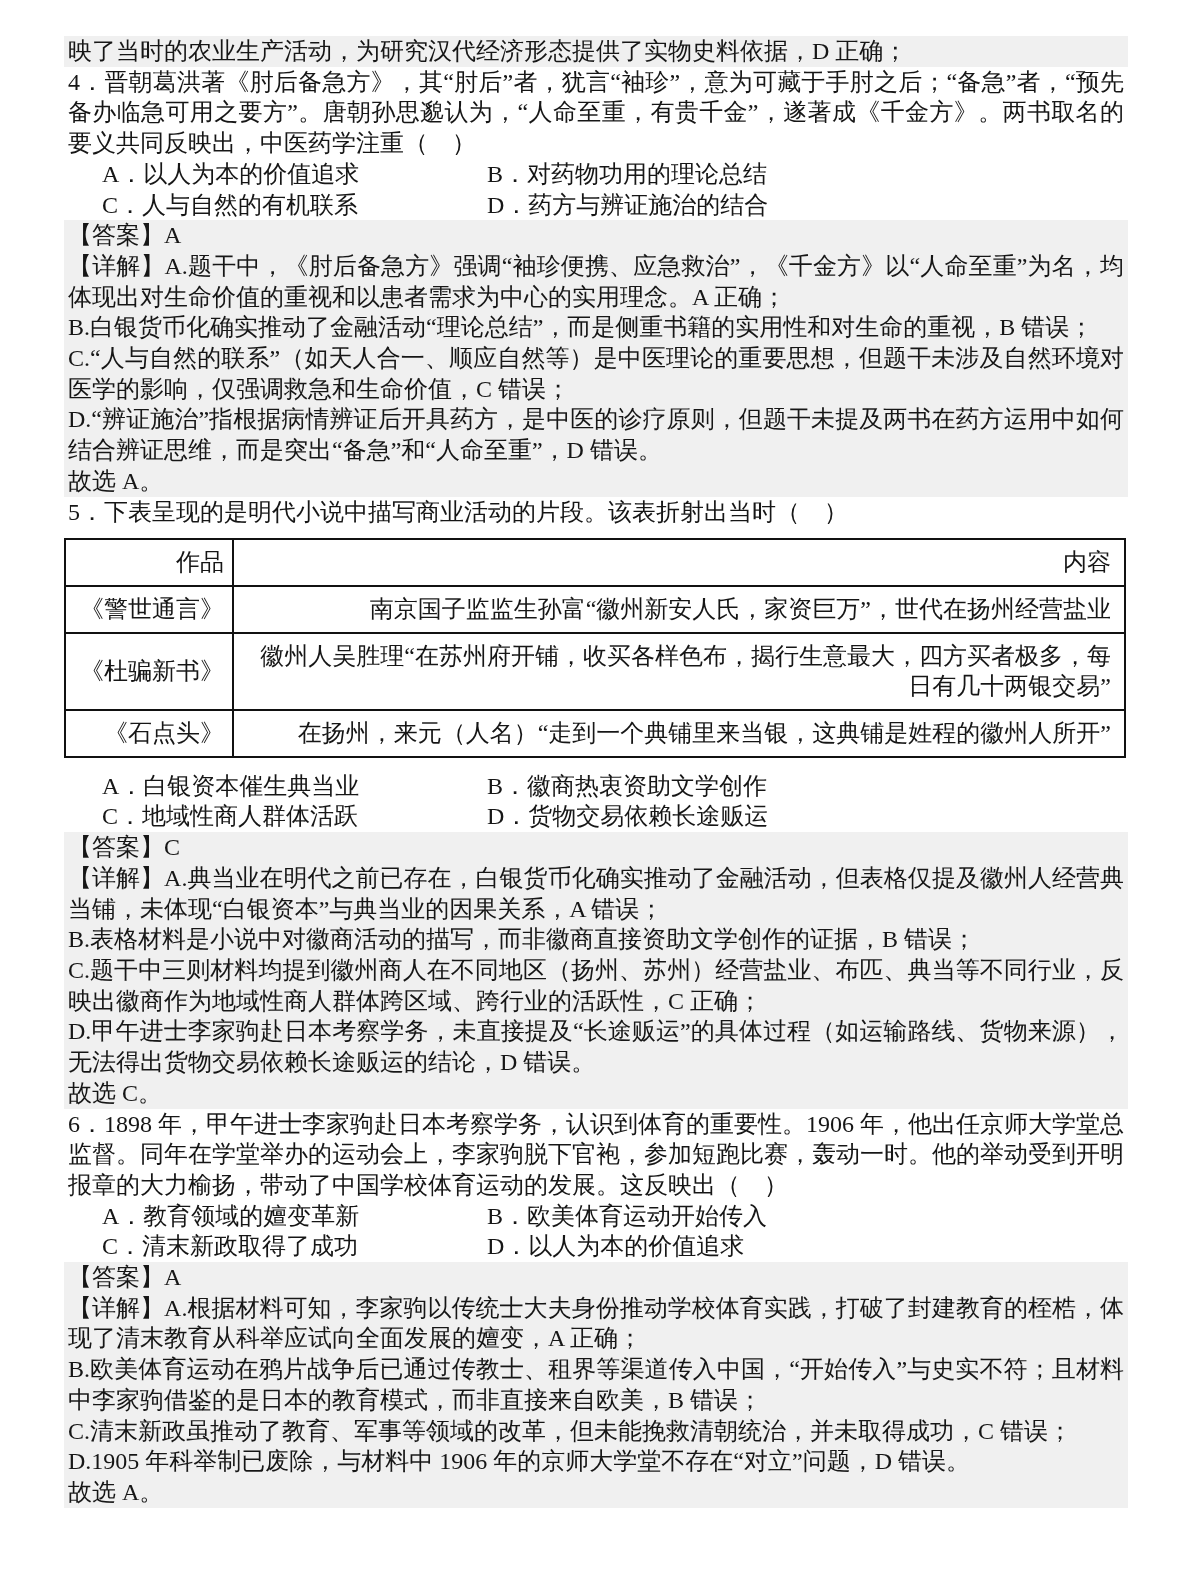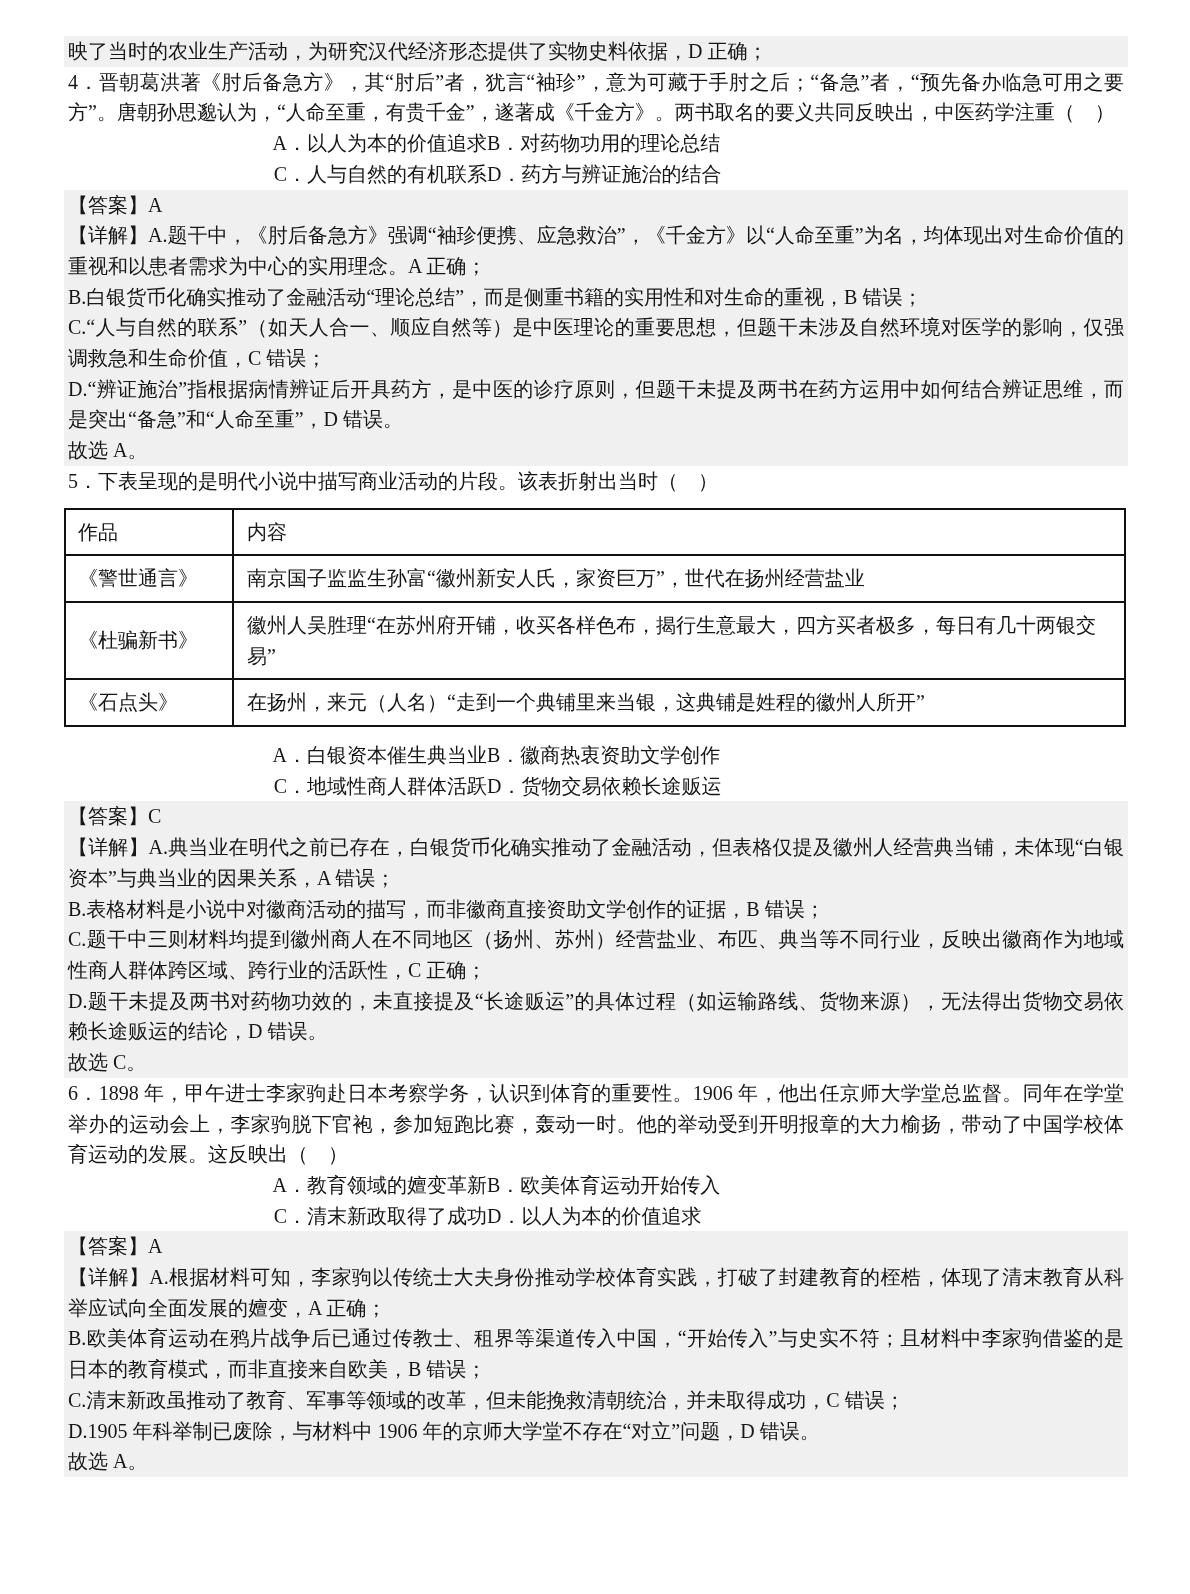--- a/index.html
+++ b/index.html
@@ -4,41 +4,41 @@
 <style>
   html,body{margin:0;padding:0;background:#ffffff;}
   .page{
     position:relative;
     width:1190px;height:1594px;
     box-sizing:border-box;
     padding:36px 66px 0 68px;
     overflow:hidden;
     background:#ffffff;
     font-family:"Liberation Serif","DejaVu Serif",serif;
-    font-size:20px;
+    font-size:24px;
     line-height:30.7px;
     color:#161616;
   }
   .page p{margin:0;text-align:justify;}
   .hl{background:#f0f0f0;margin:0 -4px;padding:0 4px;}
   .opts-row{display:flex;}
-  .opt-first{flex:none;margin-left:34px;width:385px;text-align:right;}
+  .opt-first{flex:none;margin-left:34px;width:385px;text-align:left;}
   .opt-second{flex:1;text-align:left;}
   table.qtable{
     border-collapse:collapse;
     width:1062px;
     margin:11px 0 13px -4px;
     table-layout:fixed;
   }
   table.qtable td{
     border:2px solid #111;
     padding:7px 13px;
     vertical-align:middle;
     line-height:30.7px;
-    text-align:left;
+    text-align:right;
   }
   table.qtable td.c1{width:146px;padding-left:12px;padding-right:8px;}
   .q7p{margin-top:21px;}
 </style>
 </head>
 <body>
 
 <div class="page">
 
   <div class="hl">
@@ -90,21 +90,21 @@
   </div>
   <div class="opts-row">
     <span class="opt-first">C．地域性商人群体活跃</span>
     <span class="opt-second">D．货物交易依赖长途贩运</span>
   </div>
   <div class="hl">
     <p>【答案】C</p>
     <p>【详解】A.典当业在明代之前已存在，白银货币化确实推动了金融活动，但表格仅提及徽州人经营典当铺，未体现“白银资本”与典当业的因果关系，A 错误；</p>
     <p>B.表格材料是小说中对徽商活动的描写，而非徽商直接资助文学创作的证据，B 错误；</p>
     <p>C.题干中三则材料均提到徽州商人在不同地区（扬州、苏州）经营盐业、布匹、典当等不同行业，反映出徽商作为地域性商人群体跨区域、跨行业的活跃性，C 正确；</p>
-    <p>D.题干未提及两书对药物功效的，未直接提及“长途贩运”的具体过程（如运输路线、货物来源），无法得出货物交易依赖长途贩运的结论，D 错误。</p>
+    <p>D.甲午进士李家驹赴日本考察学务，未直接提及“长途贩运”的具体过程（如运输路线、货物来源），无法得出货物交易依赖长途贩运的结论，D 错误。</p>
     <p>故选 C。</p>
   </div>
 
   <p>6．1898 年，甲午进士李家驹赴日本考察学务，认识到体育的重要性。1906 年，他出任京师大学堂总监督。同年在学堂举办的运动会上，李家驹脱下官袍，参加短跑比赛，轰动一时。他的举动受到开明报章的大力榆扬，带动了中国学校体育运动的发展。这反映出（　）</p>
   <div class="opts-row">
     <span class="opt-first">A．教育领域的嬗变革新</span>
     <span class="opt-second">B．欧美体育运动开始传入</span>
   </div>
   <div class="opts-row">
     <span class="opt-first">C．清末新政取得了成功</span>

